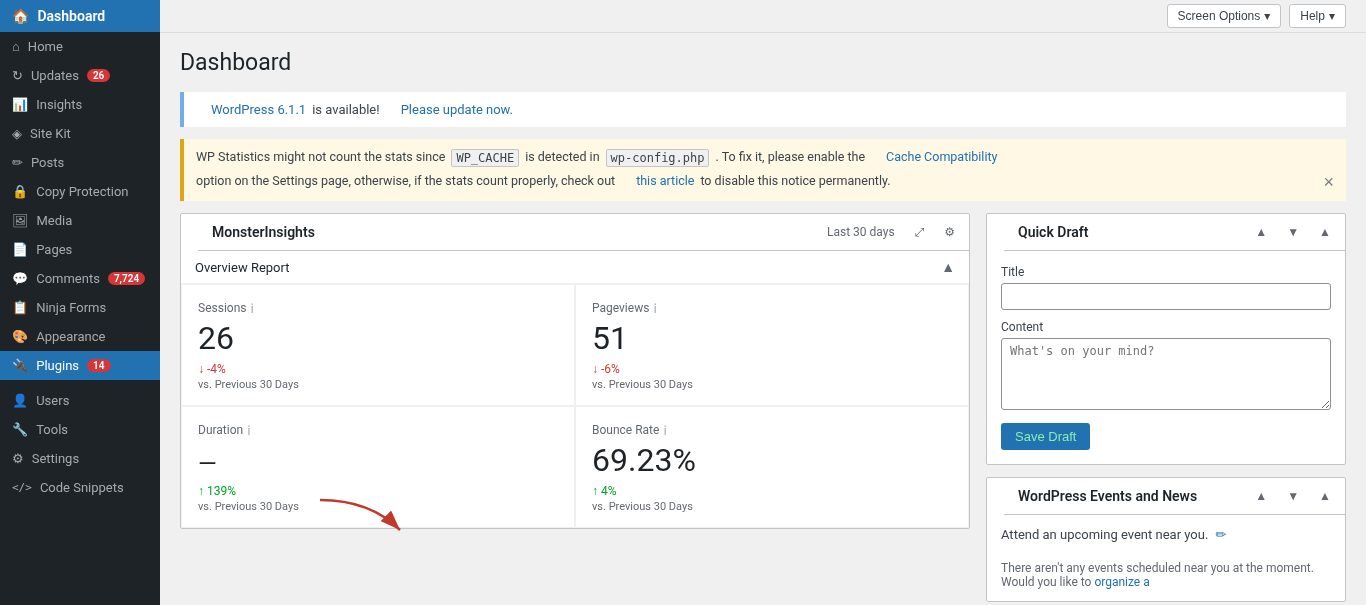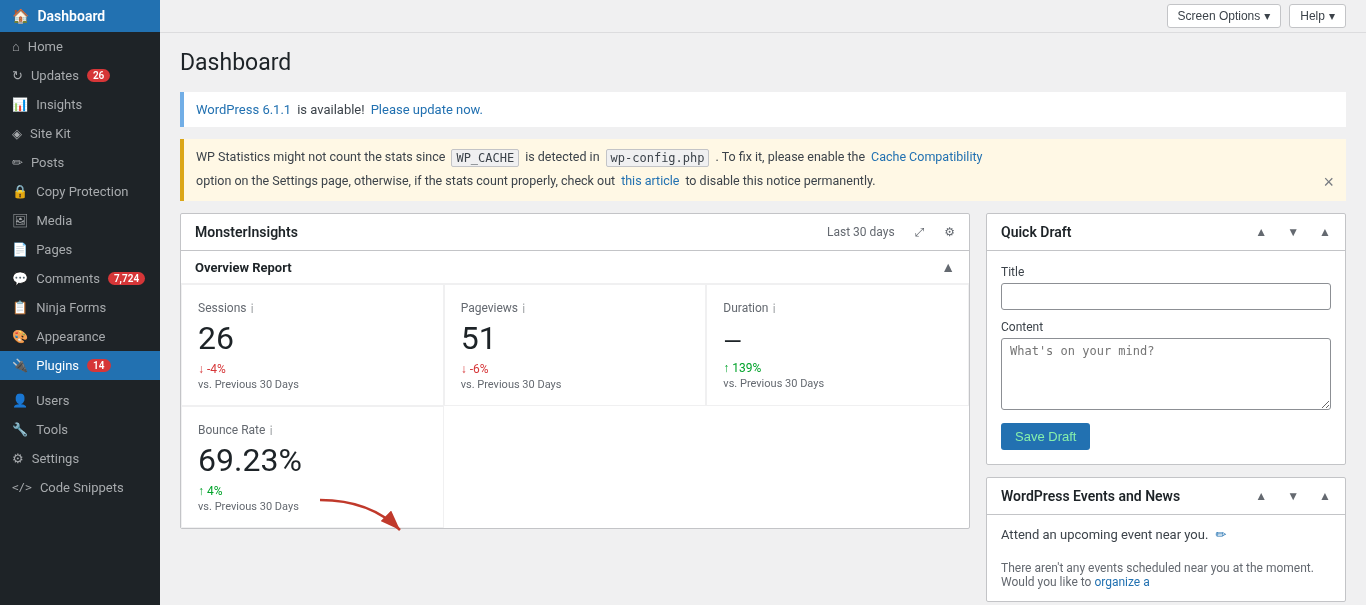--- a/index.html
+++ b/index.html
@@ -99,21 +99,21 @@
     .notice {
       background: #fff;
       border-left: 4px solid #72aee6;
       padding: 10px 12px;
       font-size: 13px;
       color: #3c434a;
       display: flex;
       align-items: center;
       gap: 6px;
     }
-    .notice a { color: #2271b1; text-decoration: none; }
+    .notice a { color: #2271b1; text-decoration: none; margin-left: 15px; }
     .notice-warning {
       border-left-color: #dba617;
       background: #fff8e5;
       font-size: 12.5px;
       align-items: flex-start;
       flex-wrap: wrap;
     }
     .notice-close {
       margin-left: auto;
       background: none;
@@ -148,52 +148,53 @@
       border: 1px solid #c3c4c7;
       border-radius: 2px;
     }
     .metabox-header {
       padding: 10px 14px;
       display: flex;
       align-items: center;
       justify-content: space-between;
       border-bottom: 1px solid #c3c4c7;
       cursor: pointer;
+      margin-left: 17px;
     }
     .metabox-title {
       font-size: 14px;
       font-weight: 600;
       color: #1d2327;
     }
     .metabox-controls {
       display: flex;
       align-items: center;
       gap: 20px;
       color: #646970;
       font-size: 12px;
     }
     .metabox-controls span { cursor: pointer; }
     .metabox-body { padding: 0; }
 
     .overview-subheader {
       padding: 8px 14px;
       font-size: 13px;
-      font-weight: 700;
+      font-weight: 400;
       color: #1d2327;
       display: flex;
       align-items: center;
       justify-content: space-between;
       border-bottom: 1px solid #f0f0f1;
     }
     .collapse-arrow { cursor: pointer; color: #646970; font-size: 14px; }
 
     
     .stats-grid {
       display: grid;
-      grid-template-columns: 1fr 1fr 1fr;
+      grid-template-columns: 1fr 1fr;
       gap: 0;
     }
     .stat-card {
       padding: 14px 16px;
       border: 1px solid #f0f0f1;
     }
     .stat-label {
       font-size: 12px;
       color: #646970;
       display: flex;

